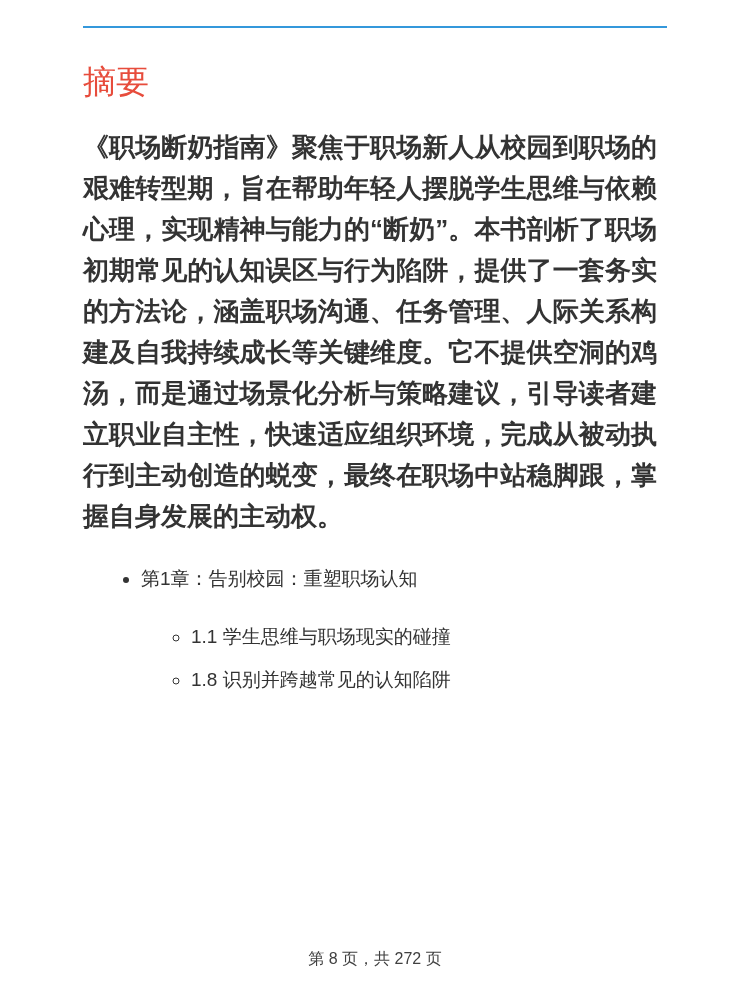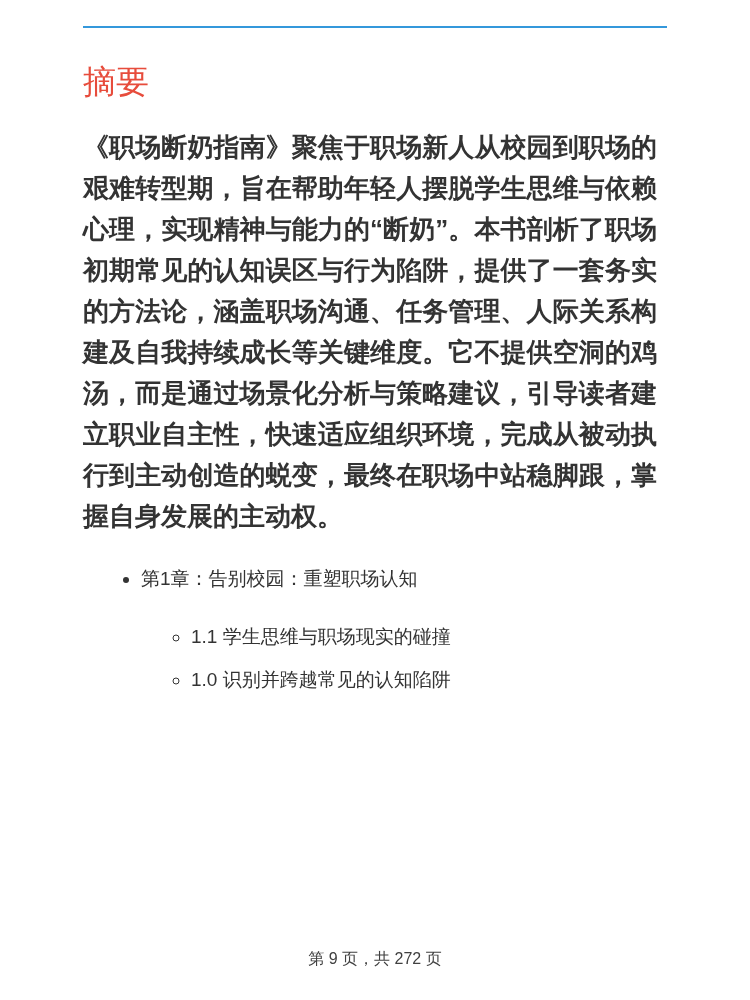--- a/index.html
+++ b/index.html
@@ -92,20 +92,20 @@
   <h2 class="section-heading">摘要</h2>
 
   <p class="abstract-body">《职场断奶指南》聚焦于职场新人从校园到职场的艰难转型期，旨在帮助年轻人摆脱学生思维与依赖心理，实现精神与能力的“断奶”。本书剖析了职场初期常见的认知误区与行为陷阱，提供了一套务实的方法论，涵盖职场沟通、任务管理、人际关系构建及自我持续成长等关键维度。它不提供空洞的鸡汤，而是通过场景化分析与策略建议，引导读者建立职业自主性，快速适应组织环境，完成从被动执行到主动创造的蜕变，最终在职场中站稳脚跟，掌握自身发展的主动权。</p>
 
 
   <ul class="toc-list">
     <li class="toc-chapter">
       <span>第1章：告别校园：重塑职场认知</span>
       <ul class="toc-sublist">
         <li class="toc-section-item">1.1 学生思维与职场现实的碰撞</li>
-        <li class="toc-section-item">1.0 识别并跨越常见的认知陷阱</li>
+        <li class="toc-section-item">1.8 识别并跨越常见的认知陷阱</li>
       </ul>
     </li>
   </ul>
 
 </div>
 
-<div class="page-footer">第 9 页，共 272 页</div>
+<div class="page-footer">第 8 页，共 272 页</div>
 
 </body></html>

